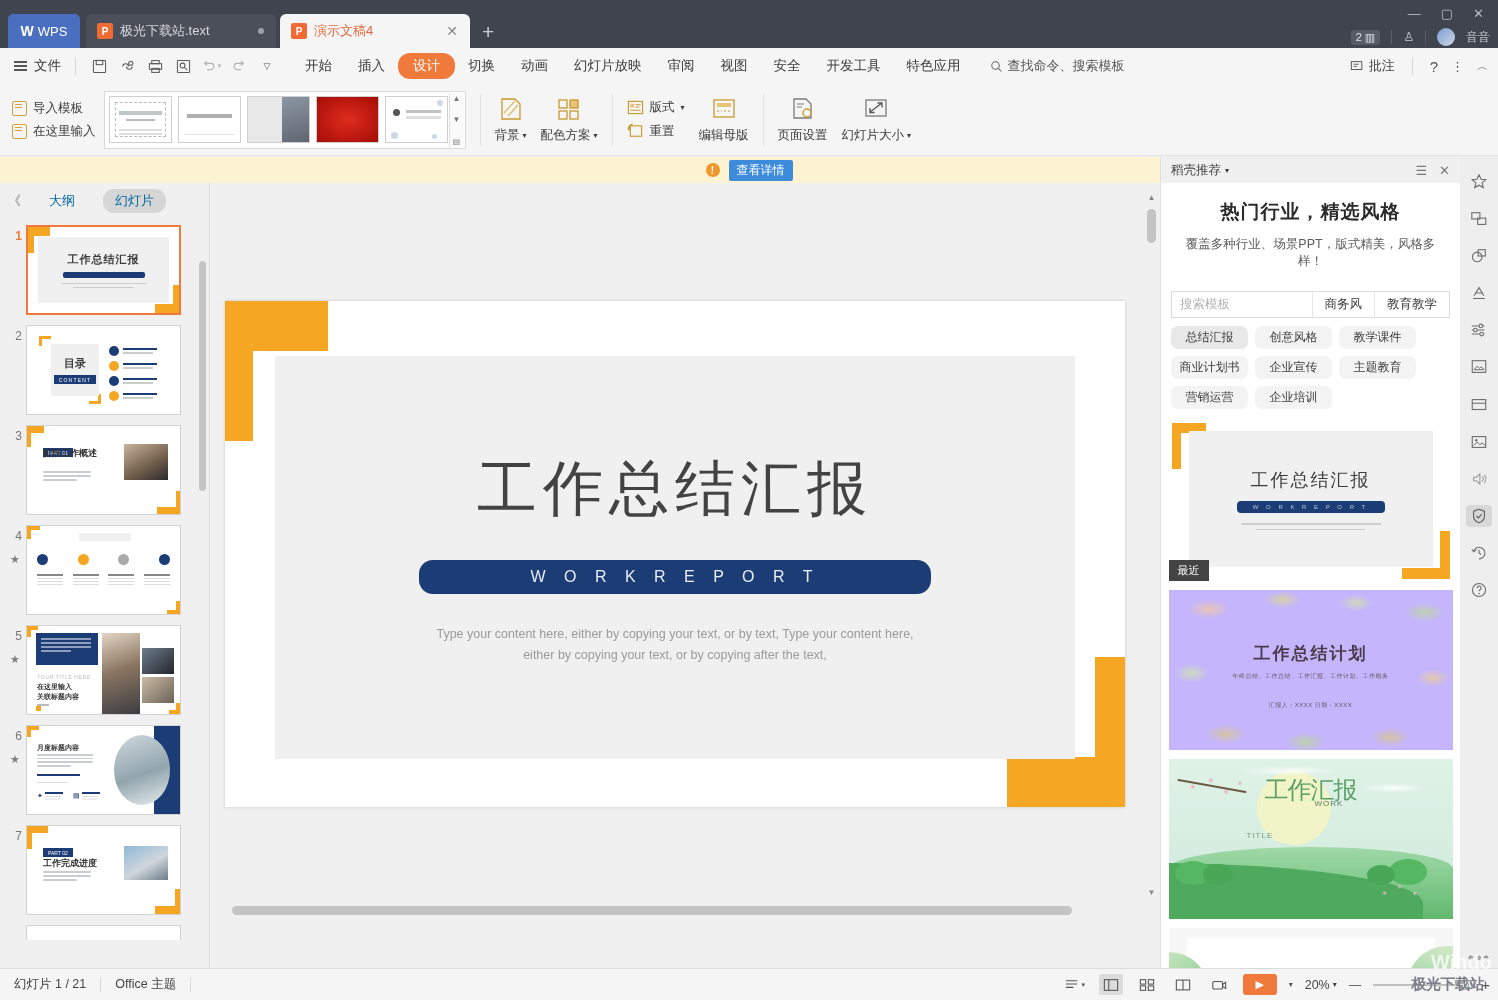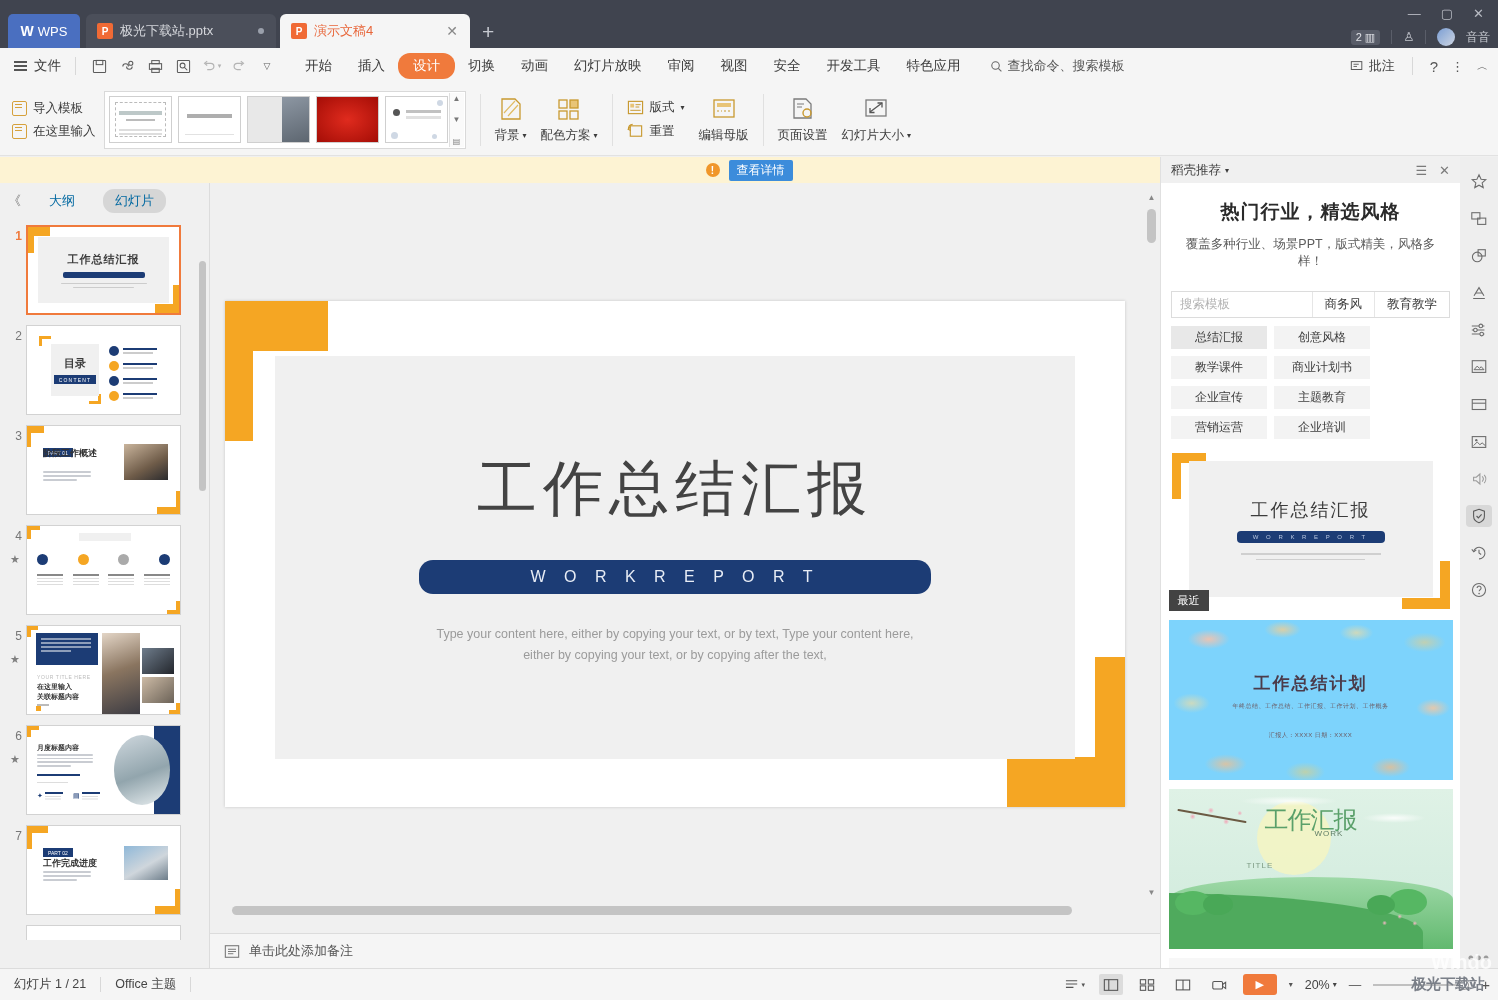--- a/index.html
+++ b/index.html
@@ -222,22 +222,22 @@
   .rp-h1 { font-size:19px; font-weight:bold; color:#2a2a2a; letter-spacing:1px; }
   .rp-h2 { font-size:12.5px; color:#5c5c5c; margin-top:11px; }
   .rp-searchrow {
     margin:13px 10px 0 10px; height:27px; border:1px solid #dcdcdc;
     display:flex; align-items:stretch; font-size:12.5px;
   }
   .rp-input { flex:1; display:flex; align-items:center; padding-left:8px; color:#b3b3b3; }
   .rp-sbtn { display:flex; align-items:center; padding:0 12px; color:#3c3c3c; border-left:1px solid #e6e6e6;}
   .rp-chips { display:flex; flex-wrap:wrap; gap:7px 7px; padding:8px 10px 0 10px;}
   .chip {
-    width:96px; height:23px; background:#f3f3f3; display:flex; align-items:center;
-    justify-content:center; font-size:12px; color:#3c3c3c;
+    width:77px; height:23px; background:#f3f3f3; display:flex; align-items:center;
+    justify-content:center; font-size:12px; color:#3c3c3c;border-radius:7px;
   }
   .chip.sel { background:#e8e8e8; }
   .rp-cards { margin-top:12px; }
   .tcard { position:relative; width:284px; height:160px; margin:0 auto 9px auto; overflow:hidden; }
   .badge {
     position:absolute; left:0; bottom:0; background:#434343; color:#fff;
     font-size:11px; padding:3px 9px;
   }
 
   
@@ -286,21 +286,21 @@
 
 <div id="app">
 
   <div class="titlebar">
     <div class="wps-badge">
       <span class="wps-logo">W</span>
       <span>WPS</span>
     </div>
     <div class="tab inactive" style="margin-left:6px;">
       <span class="tab-icon">P</span>
-      <span class="tab-label">极光下载站.pptx</span>
+      <span class="tab-label">极光下载站.text</span>
       <span class="tab-dot"></span>
     </div>
     <div class="tab active" style="margin-left:4px;">
       <span class="tab-icon">P</span>
       <span class="tab-label">演示文稿4</span>
       <span class="tab-close">✕</span>
     </div>
     <div class="newtab">+</div>
 
     <div class="win-ctrl">
@@ -784,27 +784,20 @@
     <div class="canvas-vscroll">
       <div class="cv-arrow">▲</div>
       <div class="cv-thumb"></div>
       <div class="cv-arrow" style="position:absolute;bottom:0;left:0;right:0;">▼</div>
     </div>
     <div class="canvas-hscroll">
       <div class="ch-thumb"></div>
     </div>
   </div>
 
-  <div class="notes">
-    <svg width="16" height="15" viewBox="0 0 18 16">
-        <rect x="1.5" y="1.5" width="15" height="13" fill="none" stroke="#777" stroke-width="1.2"></rect>
-        <path d="M4.5 5.5h9M4.5 8h9M4.5 10.5h6" stroke="#777" stroke-width="1.1"></path>
-      </svg>
-    <span>单击此处添加备注</span>
-  </div>
 
   <div class="rightpanel">
     <div class="rp-head">
       <span>稻壳推荐</span>
       <span style="font-size:8px;margin-left:4px;">▾</span>
       <span class="sp"></span>
       <span class="ic">☰</span>
       <span class="ic">✕</span>
     </div>
 
@@ -841,21 +834,21 @@
           <div style="font-size:18px;color:#3c3c3c;letter-spacing:2px;">工作总结汇报</div>
           <div style="margin-top:9px;background:#1c3c75;color:#b9c7e0;font-size:6px;letter-spacing:3px;padding:3px 0;width:148px;text-align:center;border-radius:4px;">W O R K   R E P O R T</div>
           <div style="margin-top:10px;width:140px;">
               <div style="height:1.4px;background:#cfcfcf;"></div>
               <div style="height:1.4px;background:#cfcfcf;margin-top:4px;width:78%;margin-left:11%;"></div>
             </div>
         </div>
         <span class="badge">最近</span>
       </div>
 
-      <div class="tcard" style="background:#7dd3fc;">
+      <div class="tcard" style="background:#c4b5fd;">
         <div style="position:absolute;inset:0;background:
            radial-gradient(ellipse 30px 14px at 14% 12%,#e9c4b4 0%,transparent 70%),
            radial-gradient(ellipse 26px 12px at 40% 6%,#d9cfa8 0%,transparent 70%),
            radial-gradient(ellipse 24px 12px at 66% 8%,#cdd9bd 0%,transparent 70%),
            radial-gradient(ellipse 30px 14px at 90% 14%,#bfd0b4 0%,transparent 70%),
            radial-gradient(ellipse 26px 14px at 8%  52%,#cbdac0 0%,transparent 70%),
            radial-gradient(ellipse 24px 13px at 93% 55%,#e3c9ae 0%,transparent 70%),
            radial-gradient(ellipse 30px 14px at 20% 90%,#d6c4a8 0%,transparent 70%),
            radial-gradient(ellipse 28px 14px at 48% 95%,#bcd1ae 0%,transparent 70%),
            radial-gradient(ellipse 28px 14px at 78% 92%,#d5c1a3 0%,transparent 70%);"></div>

